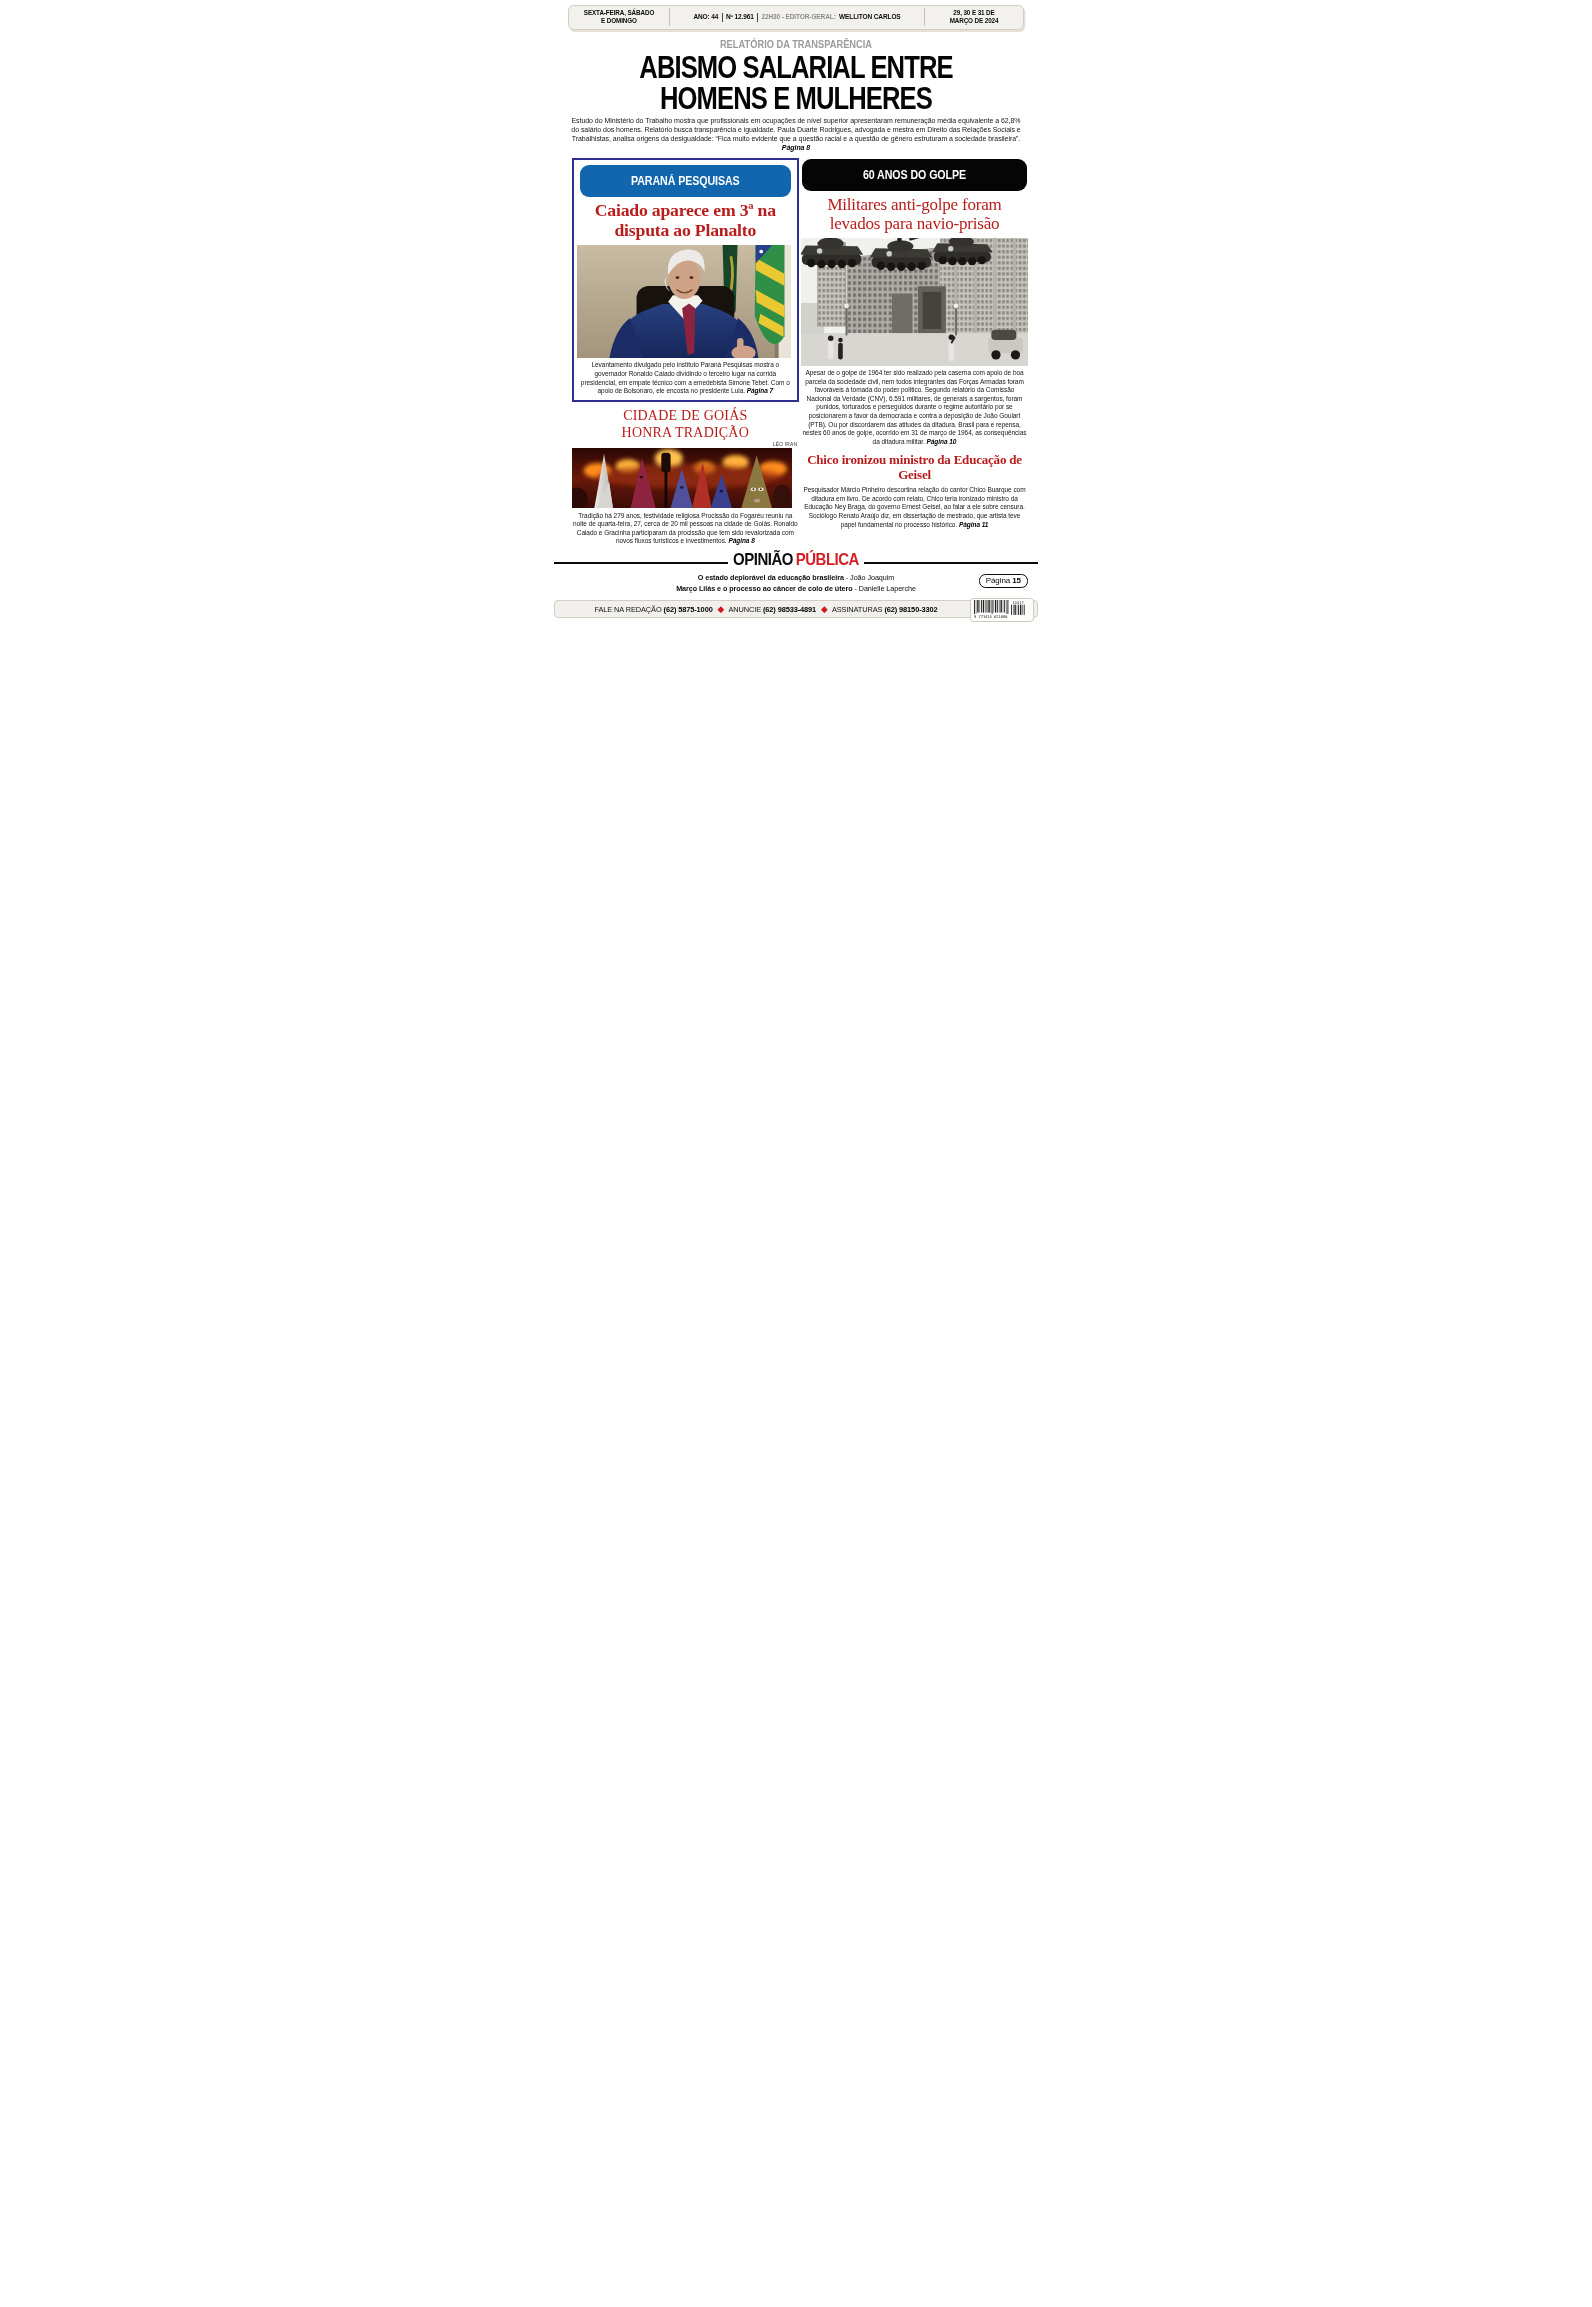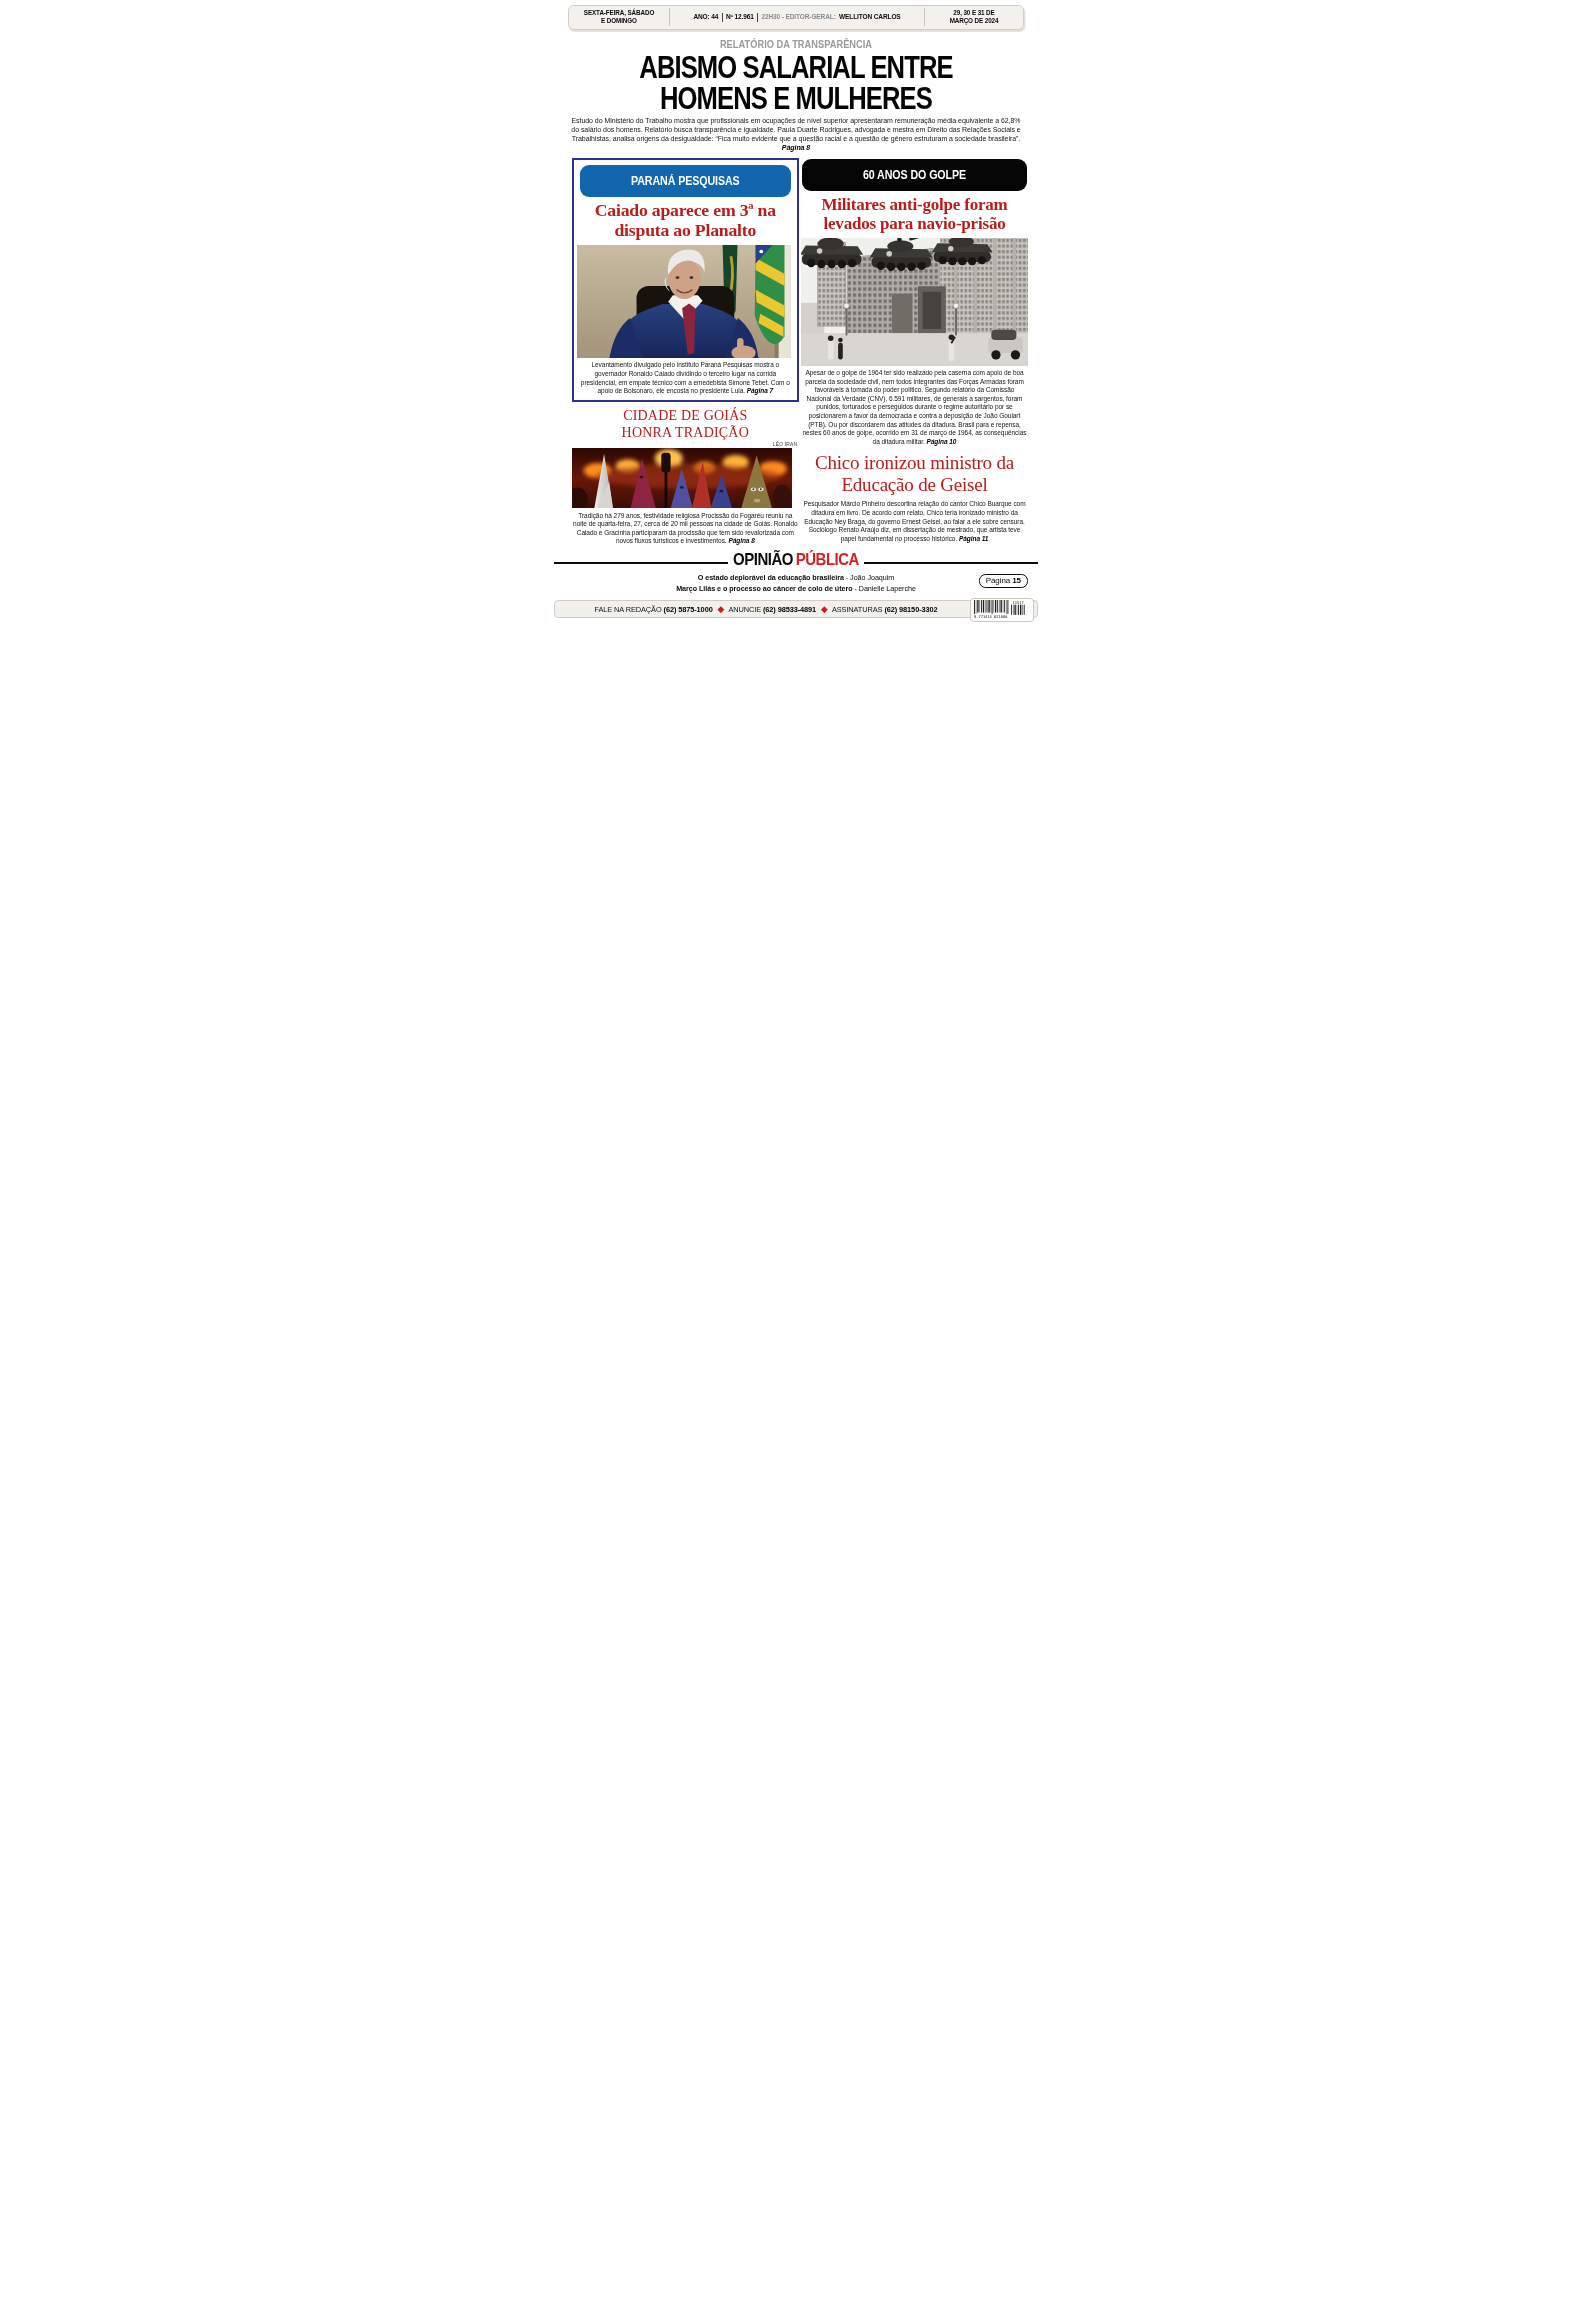--- a/index.html
+++ b/index.html
@@ -45,22 +45,22 @@
   .col-right{width:227px;}
 
   .blue-box{border:2.3px solid #2e3192;padding:3.7px 3.3px 4.2px 3.3px;background:#fff;}
   .pill{border-radius:9px;height:32px;display:flex;align-items:center;justify-content:center;margin:0.9px 2.8px 4.2px 2.8px;}
   .pill span{display:block;color:#fff;font-weight:800;font-size:10.7px;letter-spacing:-0.1px;transform:scaleY(1.12);}
   .pill-blue{background:#1166ad;}
   .pill-black{background:#050505;margin:0.9px 0.9px 3.7px 0.9px;}
 
   .serif-hl{font-family:"Liberation Serif",serif;text-align:center;margin:0;color:#b91c1c;}
   .caiado-hl{font-weight:700;font-size:17.7px;line-height:1.12;margin:1.9px 0 4.7px 0;letter-spacing:-0.2px;}
-  .golpe-hl{font-weight:700;font-size:17px;line-height:1.16;margin:0.9px 0 3.7px 0;letter-spacing:-0.2px;}
-  .chico-hl{font-weight:400;font-size:19px;line-height:1.18;margin:5.6px 0 3.7px 0;letter-spacing:-0.2px;}
+  .golpe-hl{font-weight:400;font-size:17px;line-height:1.16;margin:0.9px 0 3.7px 0;letter-spacing:-0.2px;}
+  .chico-hl{font-weight:700;font-size:13px;line-height:1.18;margin:5.6px 0 3.7px 0;letter-spacing:-0.2px;}
   .goias-hl{font-weight:400;font-size:14px;line-height:1.18;margin:6.5px 0 0 0;letter-spacing:0.2px;}
   .goias-hl span{display:block;}
 
   figure.photo{margin:0;line-height:0;}
   .caption{text-align:center;font-size:6.5px;line-height:1.32;letter-spacing:-0.05px;margin:3.3px 0.9px 0 0.9px;color:#141414;}
   .credit{text-align:right;font-size:4.9px;letter-spacing:0.2px;color:#333;margin:0.9px 1.9px 0.9px 0;}
 
   
   .op-header{display:flex;align-items:flex-end;margin:4.7px 9.3px 0 9.3px;}
   .op-line{flex:1;height:1.9px;background:#0b0b0b;margin-bottom:3.3px;}

